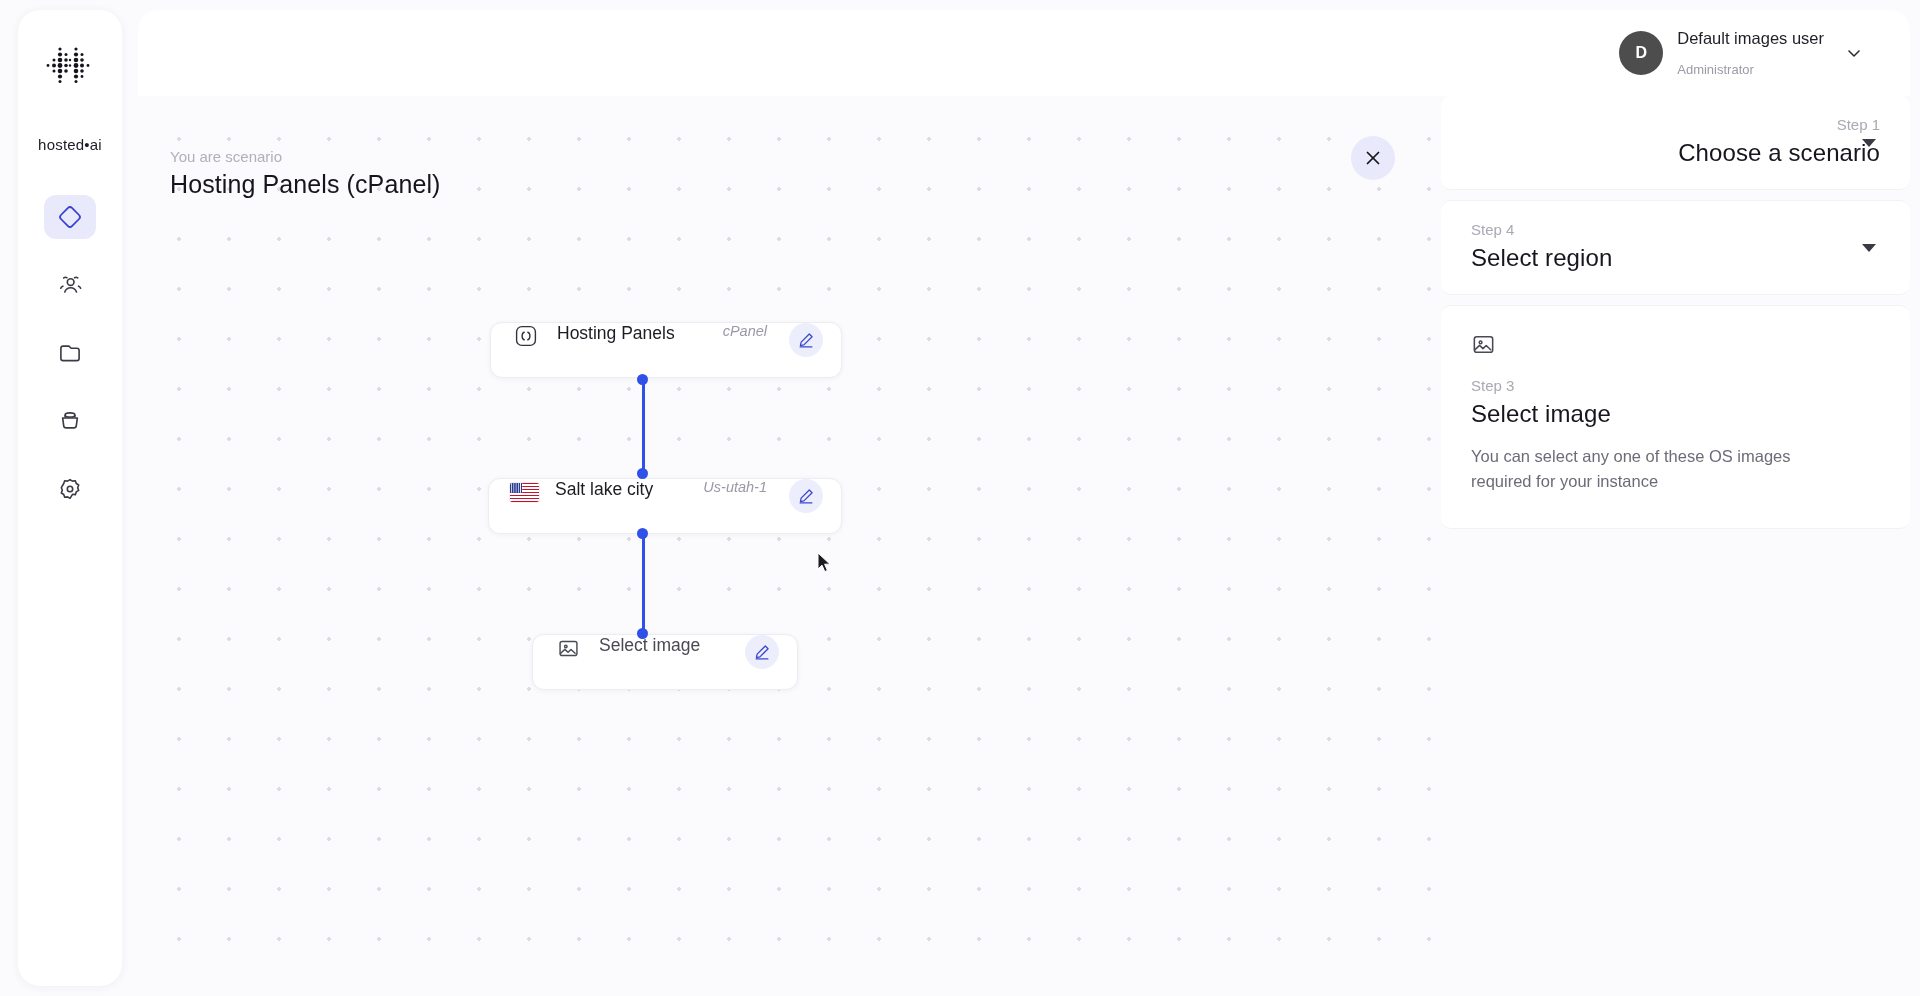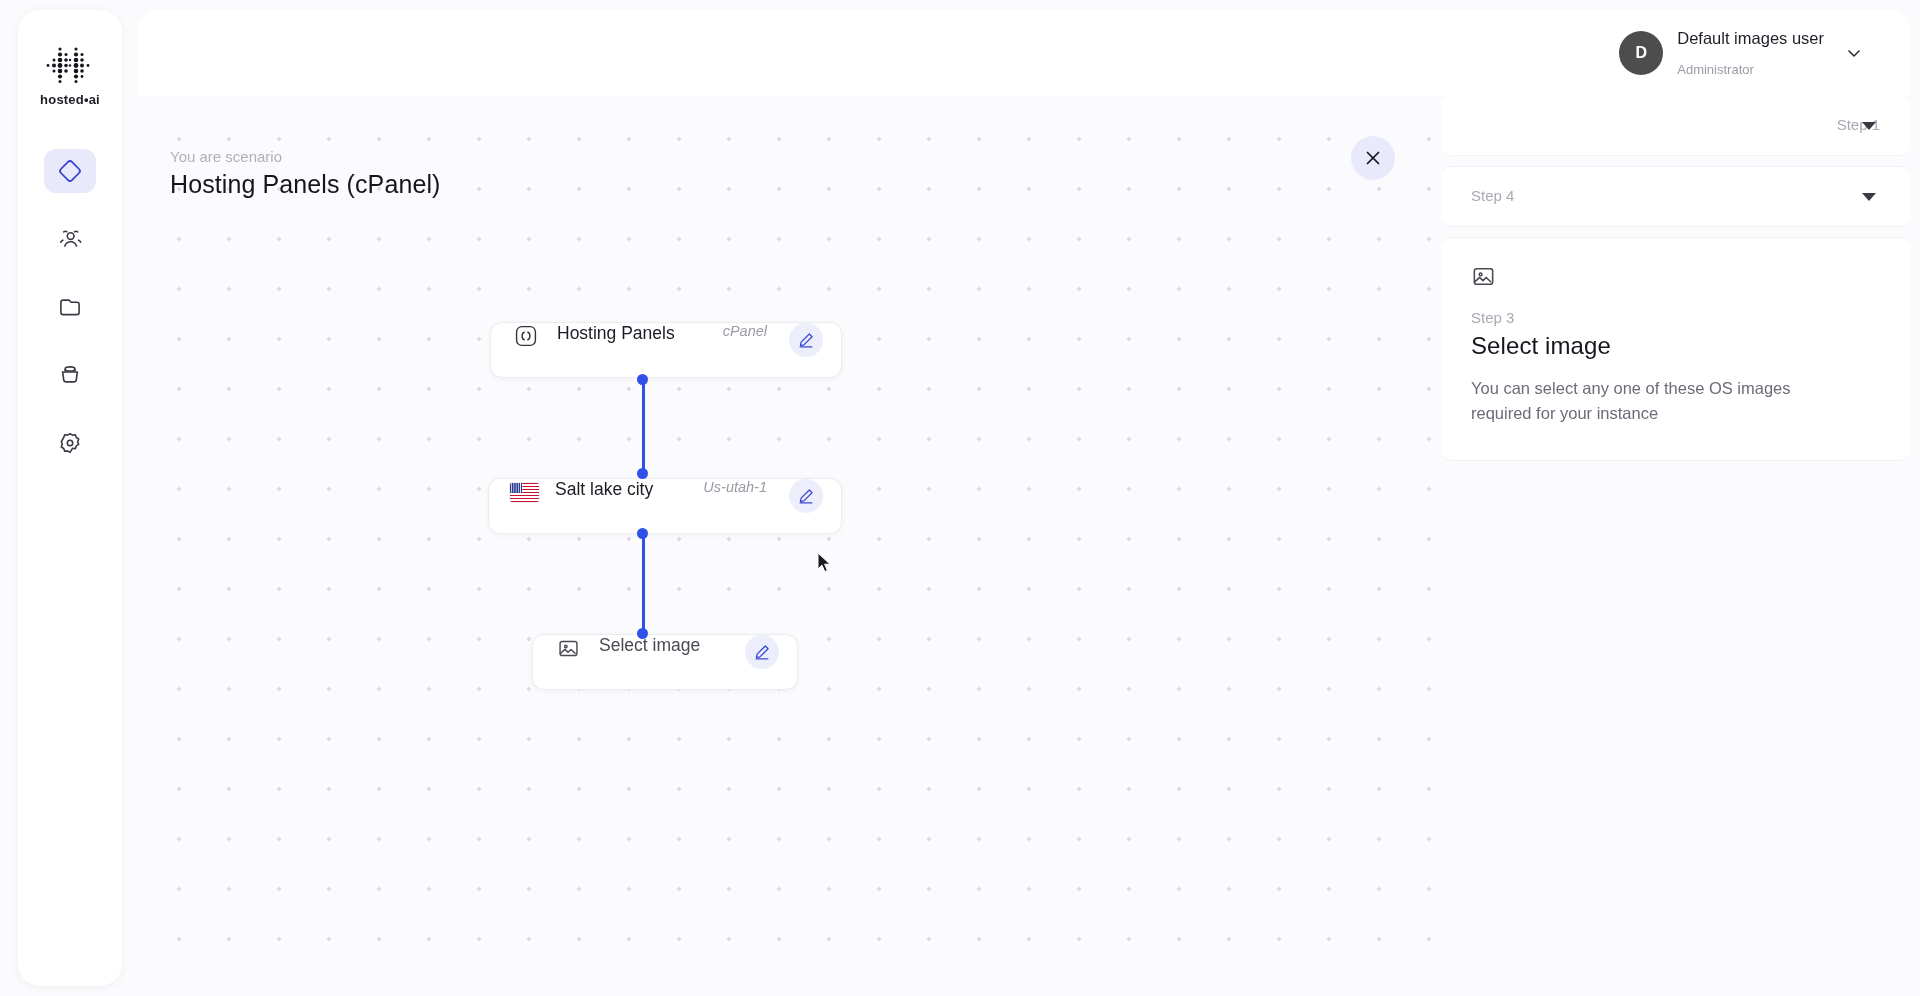--- a/index.html
+++ b/index.html
@@ -16,21 +16,21 @@
     position: absolute; left: 18px; top: 10px;
     width: 104px; height: 976px;
     background: #ffffff;
     border-radius: 22px;
     box-shadow: 0 1px 10px rgba(40,45,80,0.06);
     display: flex; flex-direction: column; align-items: center;
     padding-top: 36px;
   }
   .logo { display:flex; flex-direction:column; align-items:center; gap:6px; }
   .logo-mark { width: 48px; height: 40px; }
-  .logo-text { font-size: 13px; letter-spacing:.2px; color:#1d1d26; font-weight:700; }
+  .logo-text { font-size: 15px; letter-spacing:.2px; color:#1d1d26; font-weight:400;margin-top:44px; }
 
   .rail-nav { margin-top: 42px; display:flex; flex-direction:column; align-items:center; gap:24px; width:100%; }
   .rail-item {
     width: 52px; height: 44px; border-radius: 12px;
     display:flex; align-items:center; justify-content:center;
     cursor: pointer;
   }
   .rail-item.active { background: #e8e9fb; }
   .rail-item svg { display:block; }
 
@@ -326,25 +326,27 @@
         <path d="M1 1 L1 17 L5 13.2 L7.8 19.6 L10.4 18.4 L7.6 12.2 L13 12.2 Z" fill="#1b1b22" stroke="#ffffff" stroke-width="1"></path>
       </svg>
 
     </div>
   </div>
 
   <div class="side">
 
     <div class="step-card">
       <div class="step-num">Step 1</div>
+      <div class="step-title">Choose a scenario</div>
       <span class="caret"></span>
     </div>
 
     <div class="step-card">
       <div class="step-num">Step 4</div>
+      <div class="step-title">Select region</div>
       <span class="caret"></span>
     </div>
 
     <div class="step-card tall">
       <span class="step-img-icon" style="display:block;">
         <svg width="25" height="25" viewBox="0 0 24 24" fill="none" stroke="#4a4a55" stroke-width="1.5" stroke-linecap="round" stroke-linejoin="round">
           <rect x="3.2" y="4.6" width="17.6" height="14.8" rx="2.2"></rect>
           <circle cx="9.2" cy="10" r="1.3"></circle>
           <path d="M3.6 17.2l4.6-4.3 3.3 3 3.1-2.9 4.3 4"></path>
         </svg>

